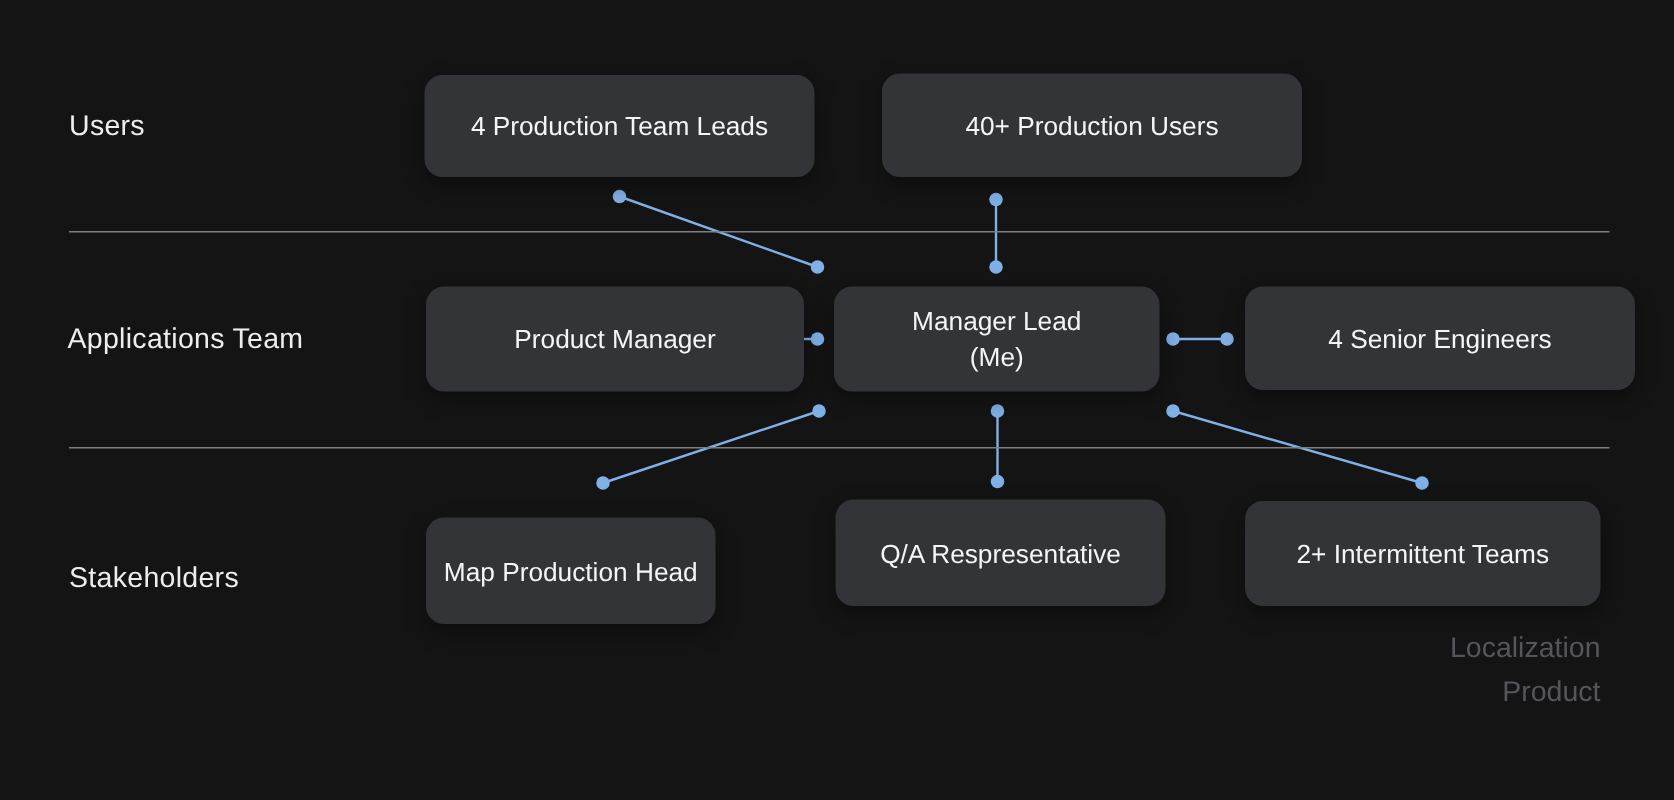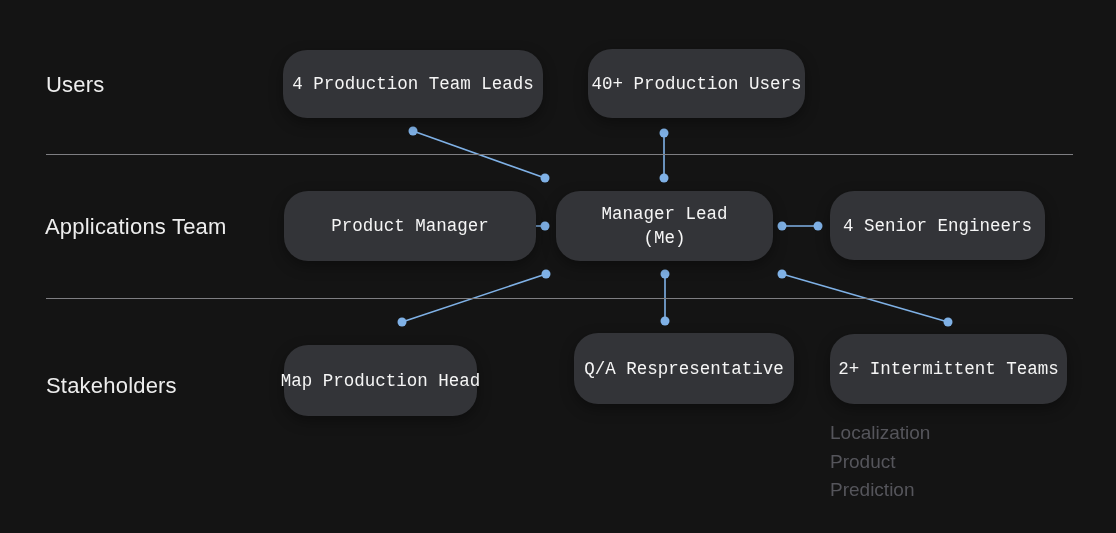--- a/index.html
+++ b/index.html
@@ -3,33 +3,33 @@
 <meta charset="utf-8">
 <style>
   html,body{margin:0;padding:0;background:#141414;}
   .canvas{
     position:relative;width:1116px;height:533px;overflow:hidden;
     background:#141414;
     font-family:"Liberation Sans", sans-serif;
     -webkit-font-smoothing:antialiased;
   }
   .row-label{
-    position:absolute;color:#ededed;font-size:22px;line-height:20px;
+    position:absolute;color:#ededed;font-size:19px;line-height:20px;
     letter-spacing:.2px;white-space:nowrap;
   }
   .divider{
     position:absolute;left:46px;width:1027px;height:1px;background:#7e7e82;
   }
   .node{
     position:absolute;display:flex;flex-direction:column;align-items:center;justify-content:center;
-    background:#333438;border-radius:24px;color:#f5f5f5;font-size:17.5px;line-height:24px;
-    text-align:center;white-space:nowrap;box-shadow:0 5px 14px rgba(0,0,0,.35);font-family:Liberation Mono, monospace;
+    background:#333438;border-radius:12px;color:#f5f5f5;font-size:17.5px;line-height:24px;
+    text-align:center;white-space:nowrap;box-shadow:0 5px 14px rgba(0,0,0,.35);
   }
   .notes{
-    position:absolute;left:830px;top:419px;width:237px;text-align:left;
+    position:absolute;left:830px;top:419px;width:237px;text-align:right;
     color:#55555b;font-size:19px;line-height:28.5px;
   }
   .connector-layer{position:absolute;left:0;top:0;width:1116px;height:533px;pointer-events:none;}
 </style>
 </head>
 <body>
 
 <div class="canvas">
 
   <svg class="connector-layer" width="1116" height="533" viewBox="0 0 1116 533">
@@ -59,44 +59,43 @@
   <div class="row-label" style="left:46px;top:75px">Users</div>
   <div class="row-label" style="left:45px;top:217px">Applications Team</div>
   <div class="row-label" style="left:46px;top:376px">Stakeholders</div>
 
   <div class="divider" style="top:154px"></div>
   <div class="divider" style="top:298px"></div>
 
   <div class="node" style="left:283px;top:50px;width:260px;height:68px">
     <div>4 Production Team Leads</div>
   </div>
-  <div class="node" style="left:588px;top:49px;width:217px;height:69px">
+  <div class="node" style="left:588px;top:49px;width:280px;height:69px">
     <div>40+ Production Users</div>
   </div>
 
   <div class="node" style="left:284px;top:191px;width:252px;height:70px">
     <div>Product Manager</div>
   </div>
   <div class="node" style="left:556px;top:191px;width:217px;height:70px">
     <div>Manager Lead</div>
     <div>(Me)</div>
   </div>
-  <div class="node" style="left:830px;top:191px;width:215px;height:69px">
+  <div class="node" style="left:830px;top:191px;width:260px;height:69px">
     <div>4 Senior Engineers</div>
   </div>
 
   <div class="node" style="left:284px;top:345px;width:193px;height:71px">
     <div>Map Production Head</div>
   </div>
-  <div class="node" style="left:574px;top:333px;width:220px;height:71px">
+  <div class="node" style="left:557px;top:333px;width:220px;height:71px">
     <div>Q/A Respresentative</div>
   </div>
   <div class="node" style="left:830px;top:334px;width:237px;height:70px">
     <div>2+ Intermittent Teams</div>
   </div>
 
   <div class="notes">
     <div>Localization</div>
     <div>Product</div>
-    <div>Prediction</div>
   </div>
 
 </div>
 
 </body></html>

